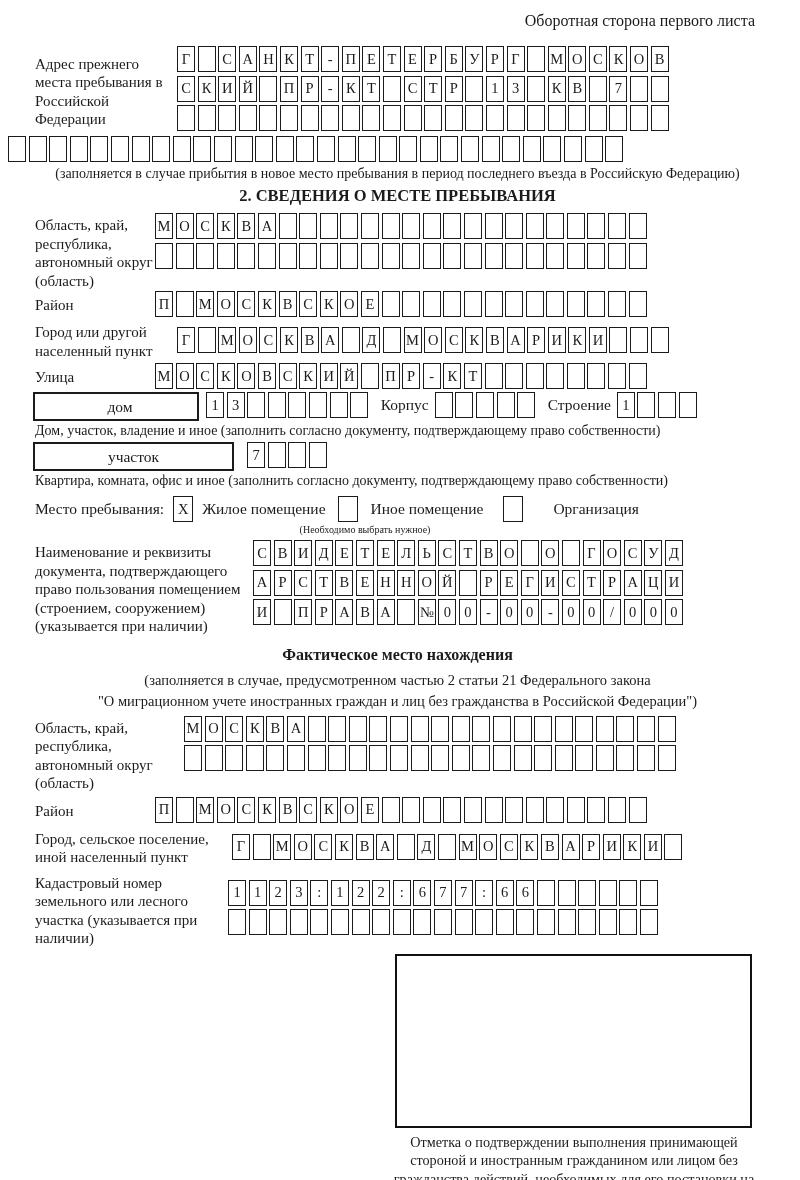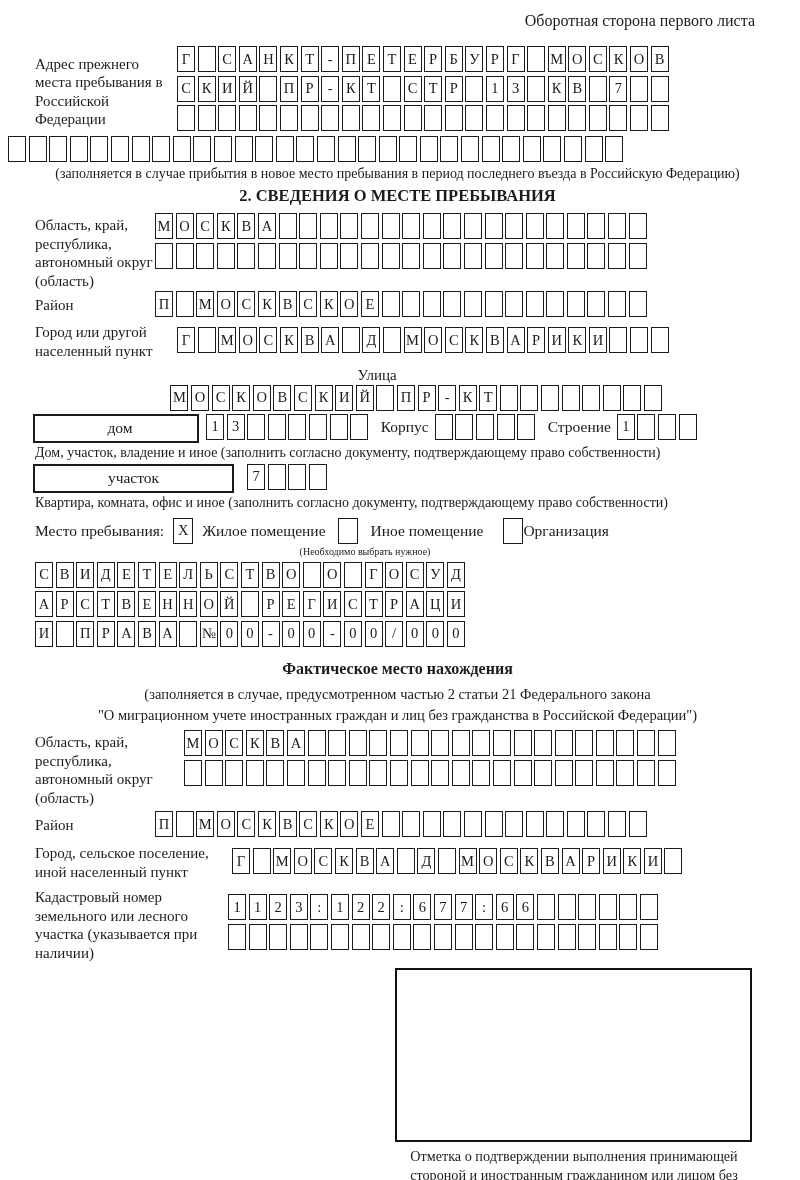--- a/index.html
+++ b/index.html
@@ -283,21 +283,21 @@
         <div class="cell">Р</div>
         <div class="cell">И</div>
         <div class="cell">К</div>
         <div class="cell">И</div>
         <div class="cell"></div>
         <div class="cell"></div>
         <div class="cell"></div>
       </div>
   </div>
 
-  <div class="line" style="align-items:center;margin-top:3px;flex-direction:column;">
+  <div class="line" style="align-items:center;margin-top:3px;">
     <div class="label w120">Улица</div>
     <div class="cellrow" style="margin-bottom:0;">
         <div class="cell">М</div>
         <div class="cell">О</div>
         <div class="cell">С</div>
         <div class="cell">К</div>
         <div class="cell">О</div>
         <div class="cell">В</div>
         <div class="cell">С</div>
         <div class="cell">К</div>
@@ -367,25 +367,26 @@
         <div class="cell">X</div>
       </span>
     <span class="opt-label" style="margin:0 12px 0 9px;">Жилое помещение</span>
     <span class="cbox">
         <div class="cell"></div>
       </span>
     <span class="opt-label" style="margin:0 20px 0 13px;">Иное помещение</span>
     <span class="cbox">
         <div class="cell"></div>
       </span>
-    <span class="opt-label" style="">Организация</span>
+    <span class="opt-label" style="margin-left:30px;">Организация</span>
   </div>
   <div class="mesto-note">(Необходимо выбрать нужное)</div>
 
   <div class="line" style="margin-top:5px;">
+    <div class="label w218">Наименование и реквизиты документа, подтверждающего право пользования помещением (строением, сооружением) (указывается при наличии)</div>
     <div class="rows">
       <div class="cellrow">
           <div class="cell">С</div>
           <div class="cell">В</div>
           <div class="cell">И</div>
           <div class="cell">Д</div>
           <div class="cell">Е</div>
           <div class="cell">Т</div>
           <div class="cell">Е</div>
           <div class="cell">Л</div>

